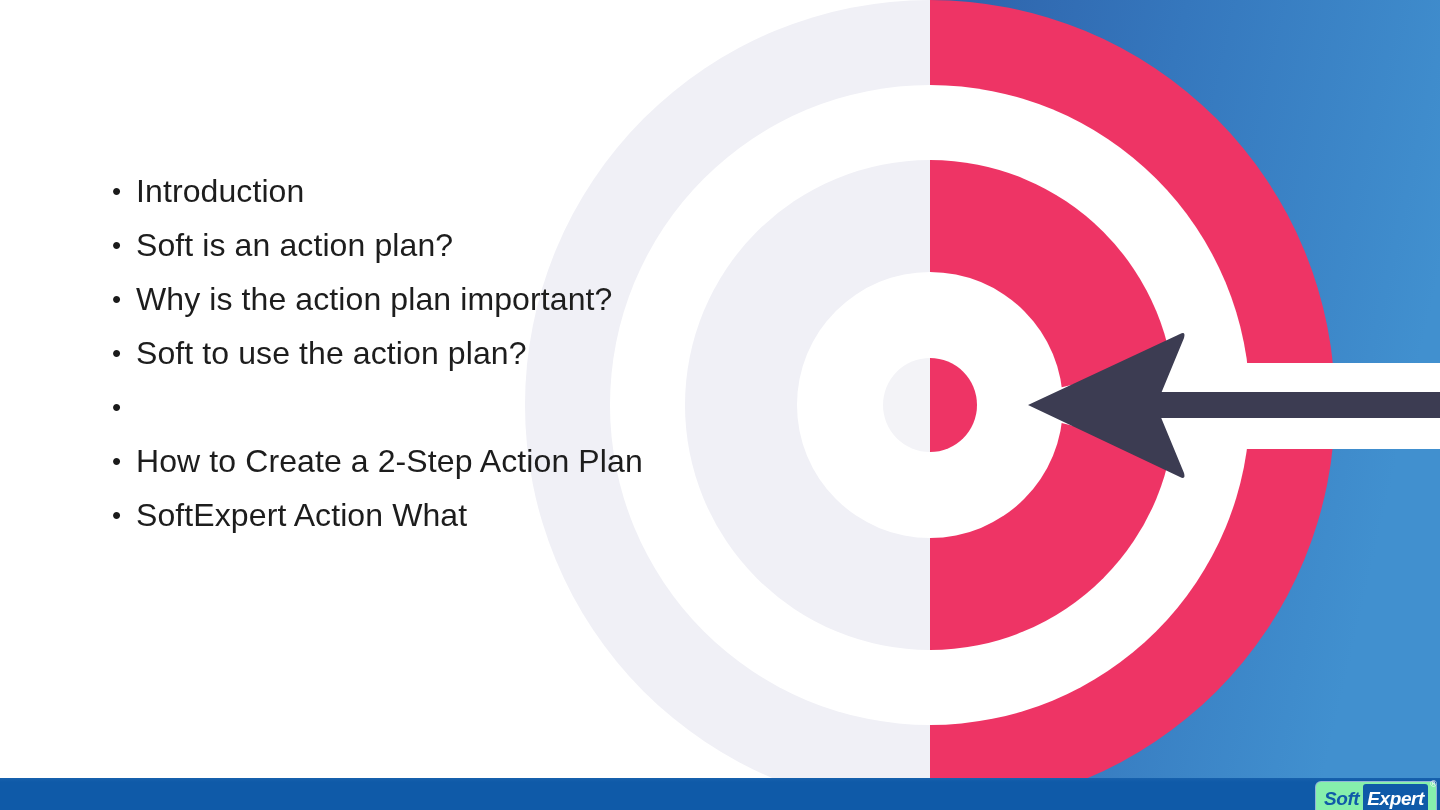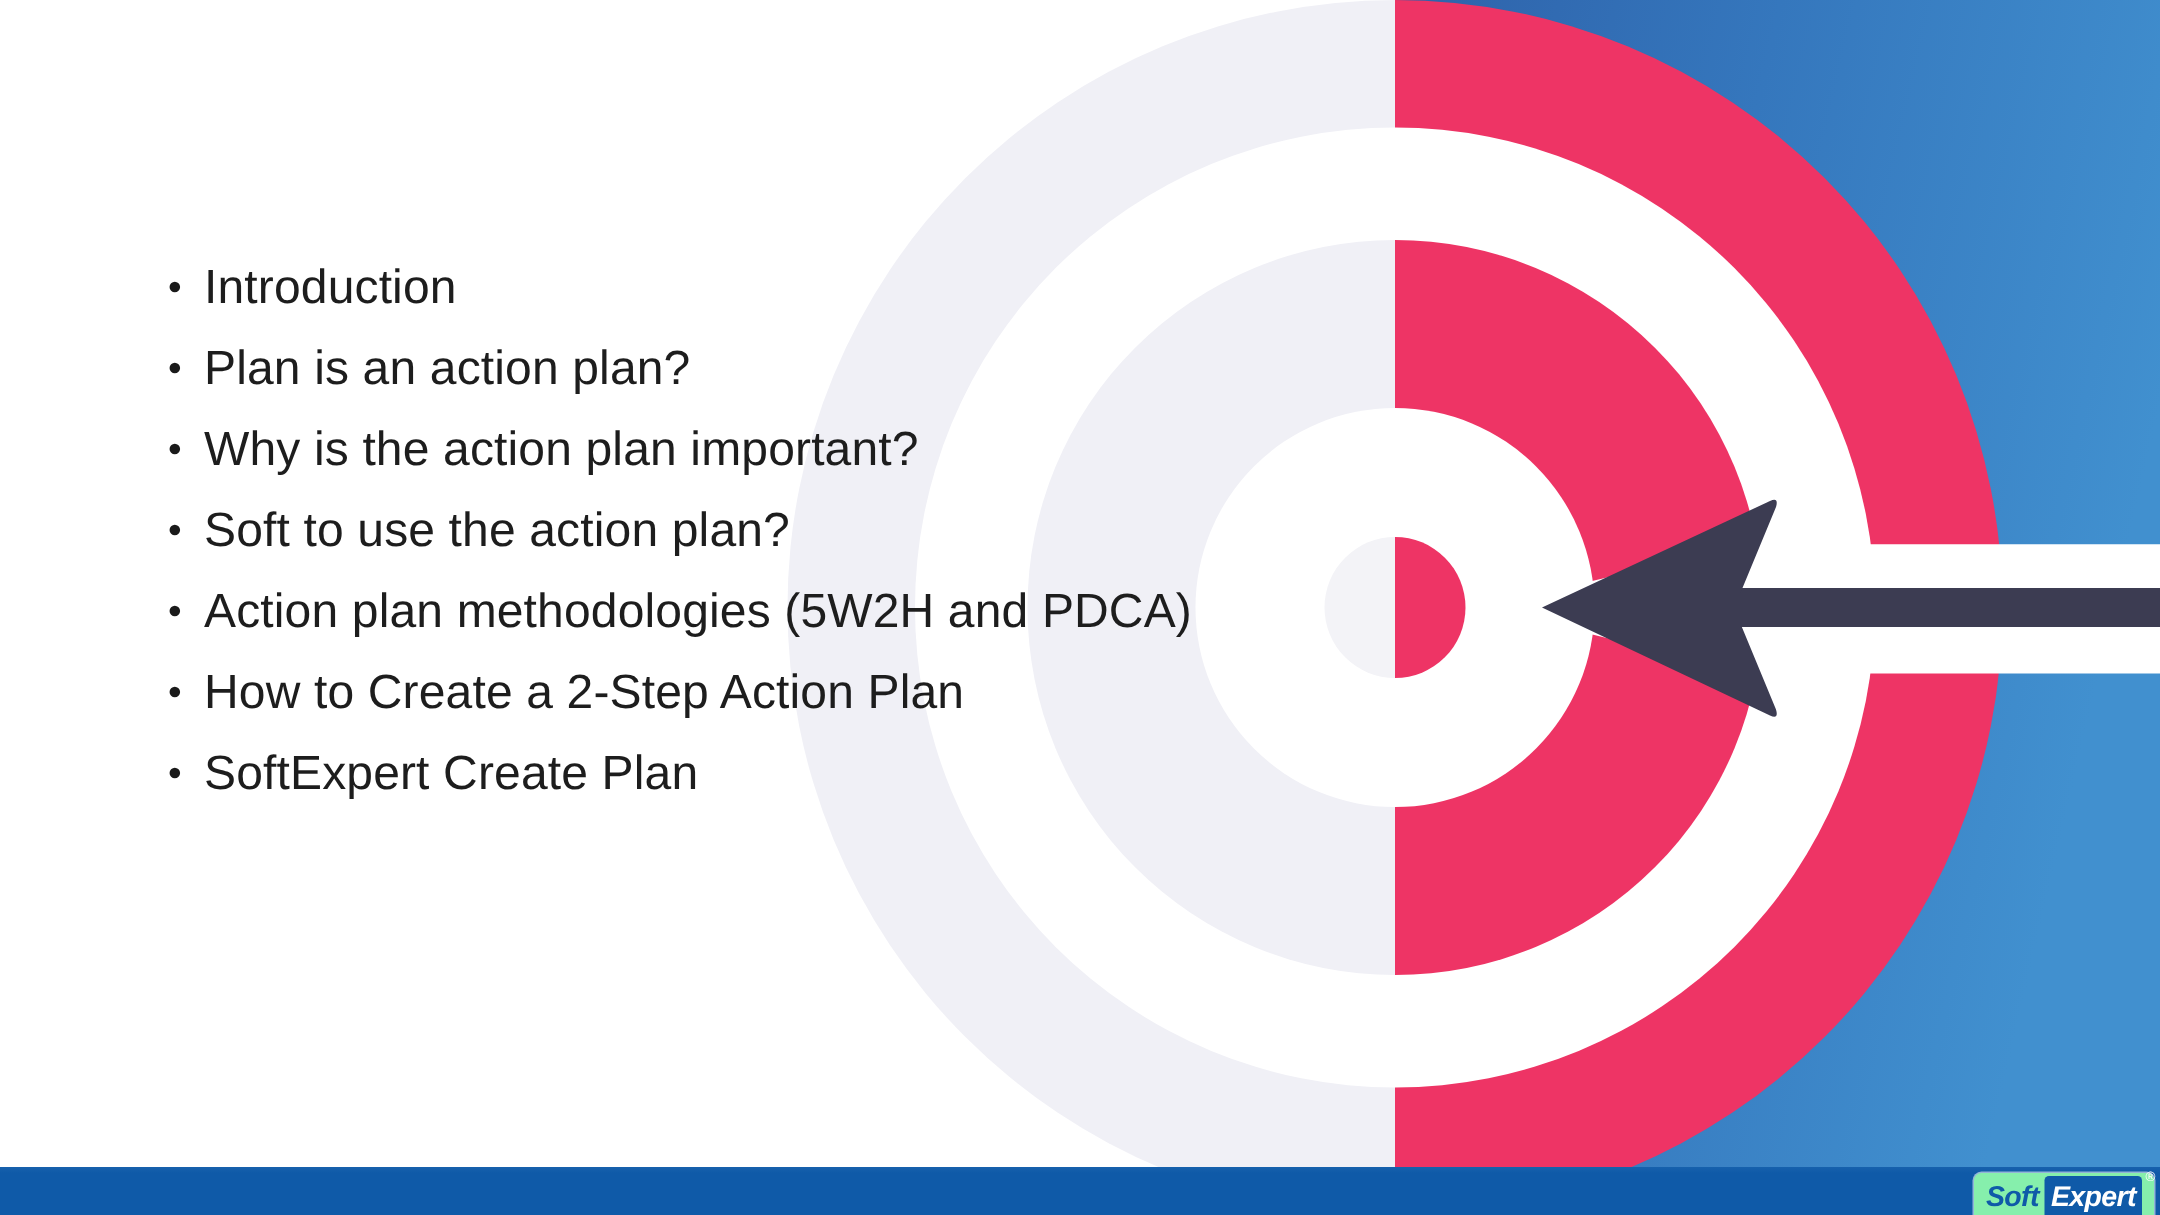--- a/index.html
+++ b/index.html
@@ -156,41 +156,40 @@
              Z" fill="#3c3c52"></path>
   </svg>
 
   <div id="agenda-list">
     <div class="agenda-item">
       <span class="bullet-dot">•</span>
       <span class="agenda-label">Introduction</span>
     </div>
     <div class="agenda-item">
       <span class="bullet-dot">•</span>
-      <span class="agenda-label">Plan is an action plan?</span>
+      <span class="agenda-label">Soft is an action plan?</span>
     </div>
     <div class="agenda-item">
       <span class="bullet-dot">•</span>
       <span class="agenda-label">Why is the action plan important?</span>
     </div>
     <div class="agenda-item">
       <span class="bullet-dot">•</span>
       <span class="agenda-label">Soft to use the action plan?</span>
     </div>
     <div class="agenda-item">
       <span class="bullet-dot">•</span>
-      <span class="agenda-label">Action plan methodologies (5W2H and PDCA)</span>
     </div>
     <div class="agenda-item">
       <span class="bullet-dot">•</span>
       <span class="agenda-label">How to Create a 2-Step Action Plan</span>
     </div>
     <div class="agenda-item">
       <span class="bullet-dot">•</span>
-      <span class="agenda-label">SoftExpert Create Plan</span>
+      <span class="agenda-label">SoftExpert Action What</span>
     </div>
   </div>
 
   <div id="bottom-bar">
     <div id="bottom-bar-sheen"></div>
   </div>
 
   <div id="logo">
     <div id="logo-plate">
       <span class="logo-word" id="logo-soft">Soft</span>

